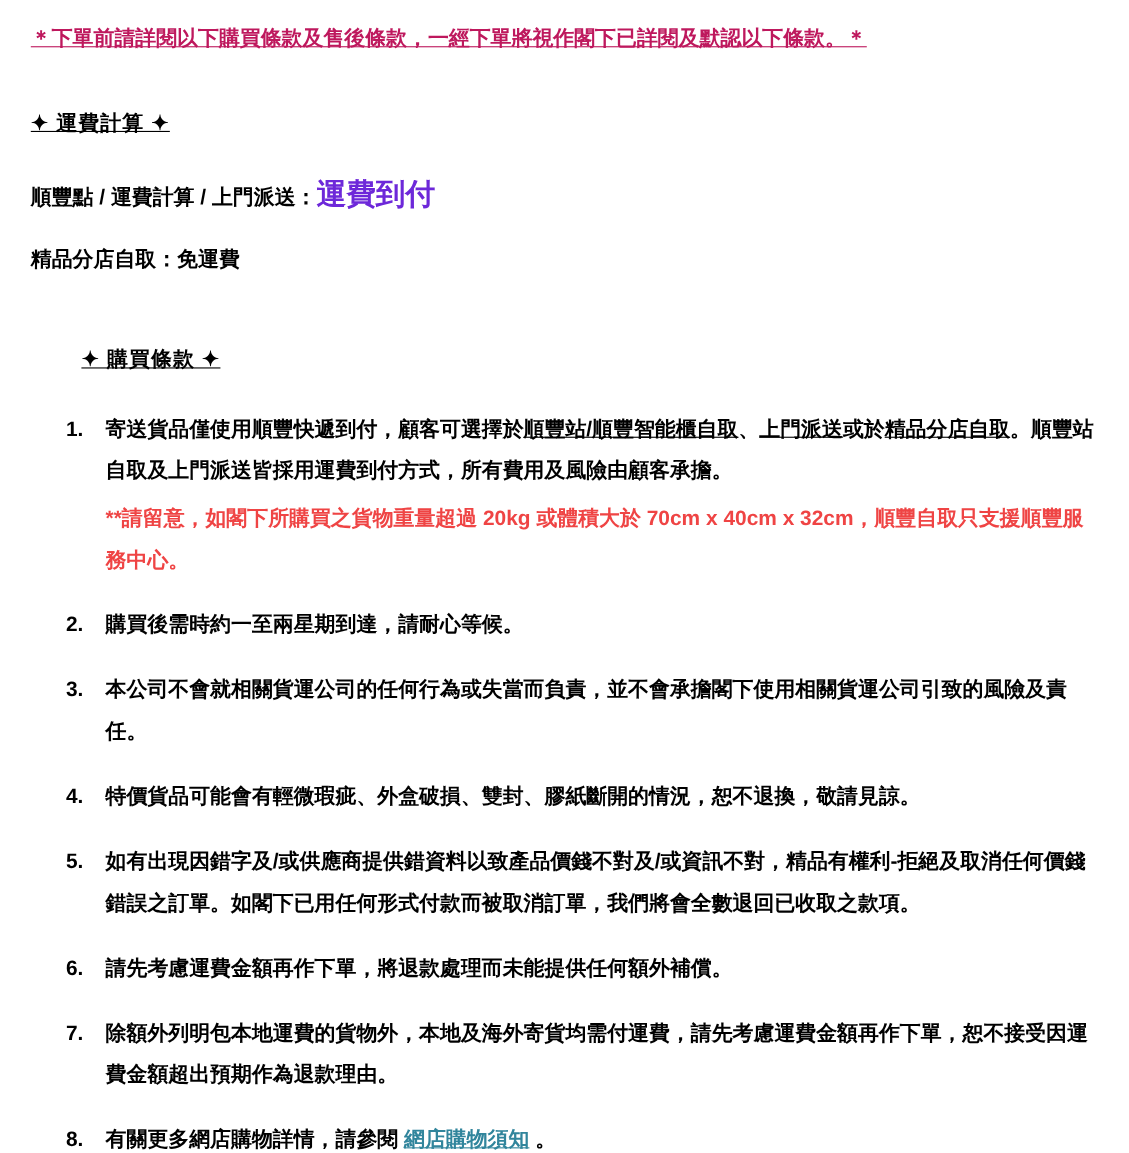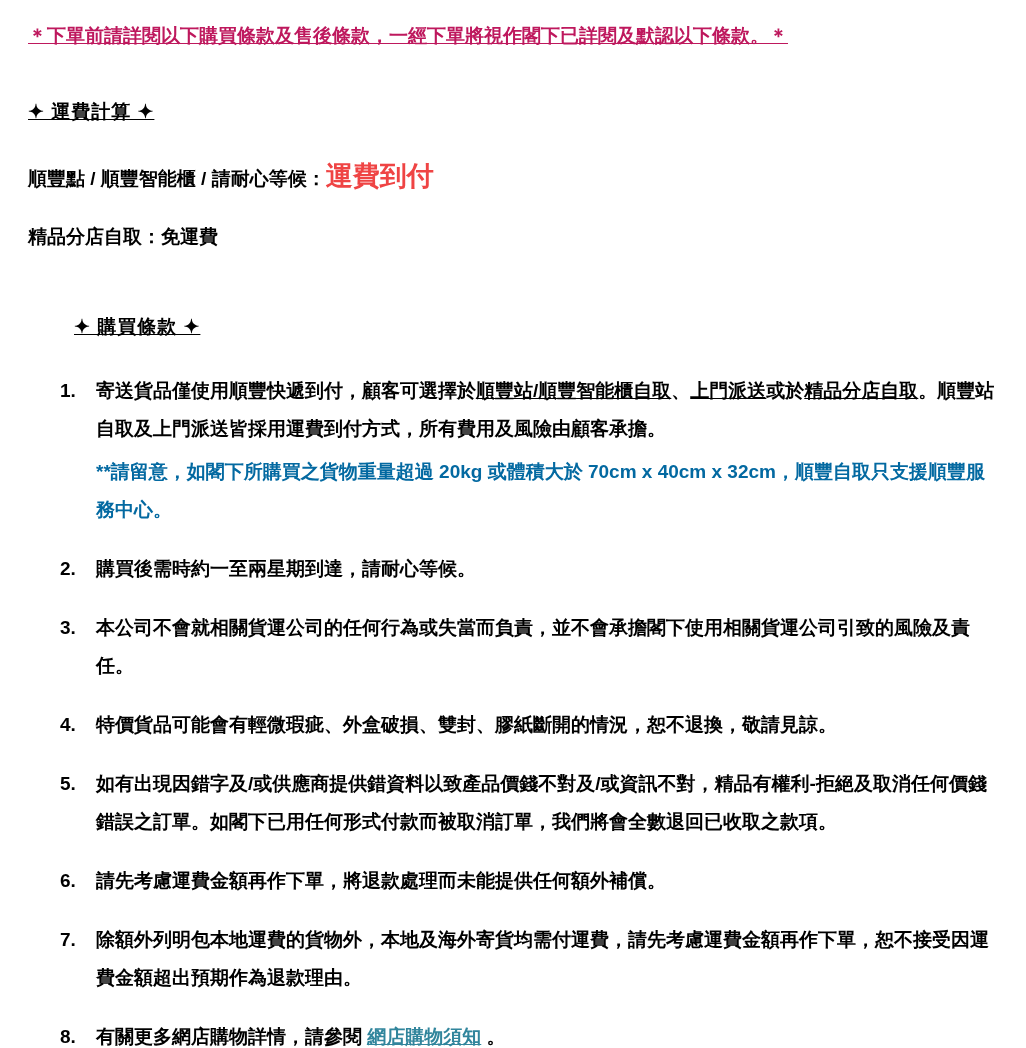--- a/index.html
+++ b/index.html
@@ -33,21 +33,21 @@
   .heading-terms   { margin-top: 62px; margin-left: 46px; }
   .ship-line-1 {
     margin: 30px 0 0 0;
     line-height: 1.6;
   }
   .ship-line-2 {
     margin: 24px 0 0 0;
     line-height: 1.6;
   }
   .cod-highlight {
-    color: #ef4444;
+    color: #6d28d9;
     font-size: 27px;
   }
   .terms {
     margin-top: 32px;
     padding-left: 32px;
     display: flex;
     flex-direction: column;
     gap: 21px;
   }
   .term {
@@ -63,39 +63,39 @@
     flex: 1;
     max-width: 900px;
   }
   .t {
     margin: 0;
     line-height: 2.0;
   }
   .note {
     margin: 5px 0 0 0;
     line-height: 2.0;
-    color: #0369a1;
+    color: #ef4444;
   }
   .u { text-decoration: underline; margin-top: 26px; }
   .link {
     color: #31859c;
     text-decoration: underline;
     cursor: pointer;
   }
 </style>
 </head>
 <body>
 
 <div class="page">
 
   <p class="notice">＊下單前請詳閱以下購買條款及售後條款，一經下單將視作閣下已詳閱及默認以下條款。＊</p>
 
   <h2 class="section-heading heading-shipping">✦  運費計算  ✦</h2>
 
-  <p class="ship-line-1"><span>順豐點 / 順豐智能櫃 / 請耐心等候：</span><span class="cod-highlight">運費到付</span></p>
+  <p class="ship-line-1"><span>順豐點 / 運費計算 / 上門派送：</span><span class="cod-highlight">運費到付</span></p>
 
   <p class="ship-line-2">精品分店自取：免運費</p>
 
   <h2 class="section-heading heading-terms">✦  購買條款  ✦</h2>
 
   <div class="terms">
 
     <div class="term">
       <span class="num">1.</span>
       <div class="body">

